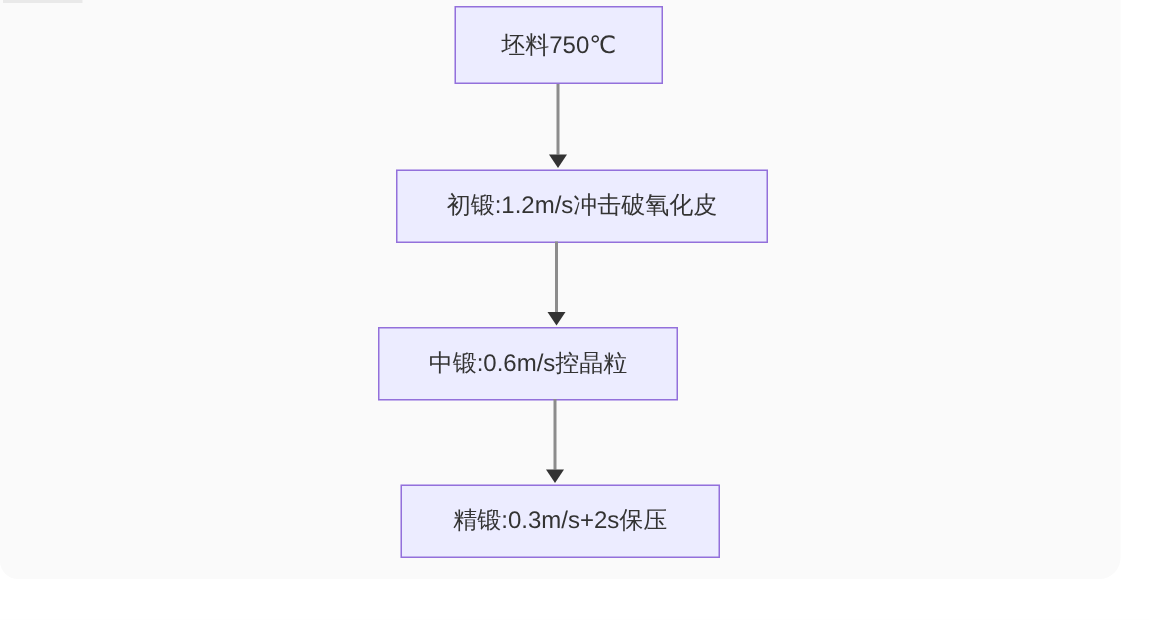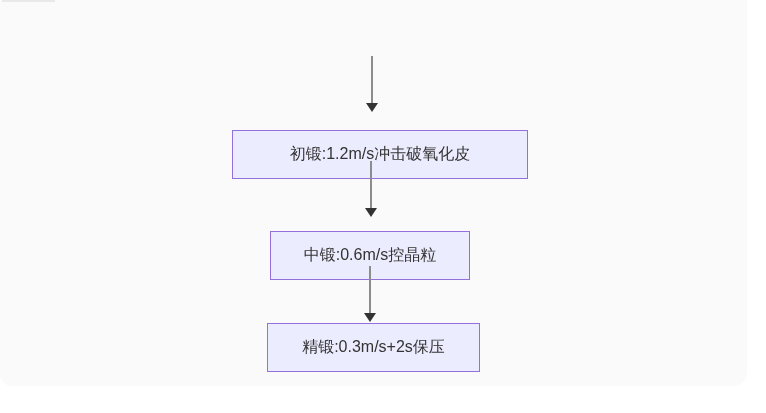--- a/index.html
+++ b/index.html
@@ -40,22 +40,22 @@
     background: var(--node_fill, #ECECFF);
     border: 1.5px solid var(--node_border, #9370DB);
     display: flex;
     align-items: center;
     justify-content: center;
     font-size: 16px;
     color: var(--text, #333333);
     white-space: nowrap;
   }
   .n1 { left: 303px; top: 4px;   width: 139px; height: 52px; }
-  .n2 { left: 232px; top: 113px; width: 296px; height: 49px; margin-top: 17px; }
-  .n3 { left: 270px; top: 218px; width: 200px; height: 49px; margin-top: 13px; }
+  .n2 { left: 264px; top: 113px; width: 248px; height: 49px; }
+  .n3 { left: 252px; top: 218px; width: 200px; height: 49px; }
   .n4 { left: 267px; top: 323px; width: 213px; height: 49px; justify-content: center; }
   .edge {
     position: absolute;
     width: 14px;
     display: flex;
     flex-direction: column;
     align-items: center;
   }
   .e1 { left: 365px; top: 56px;  height: 56px; }
   .e2 { left: 364px; top: 161px; height: 56px; }
@@ -74,20 +74,23 @@
   }
 </style>
 </head>
 <body>
 
 <div class="stage">
   <div class="canvas">
 
     <div class="artifact-line"></div>
 
+    <div class="node n1">
+      <span>坯料750℃</span>
+    </div>
 
     <div class="edge e1">
       <div class="edge-line"></div>
       <div class="edge-head"></div>
     </div>
 
     <div class="node n2">
       <span>初锻:1.2m/s冲击破氧化皮</span>
     </div>
 

